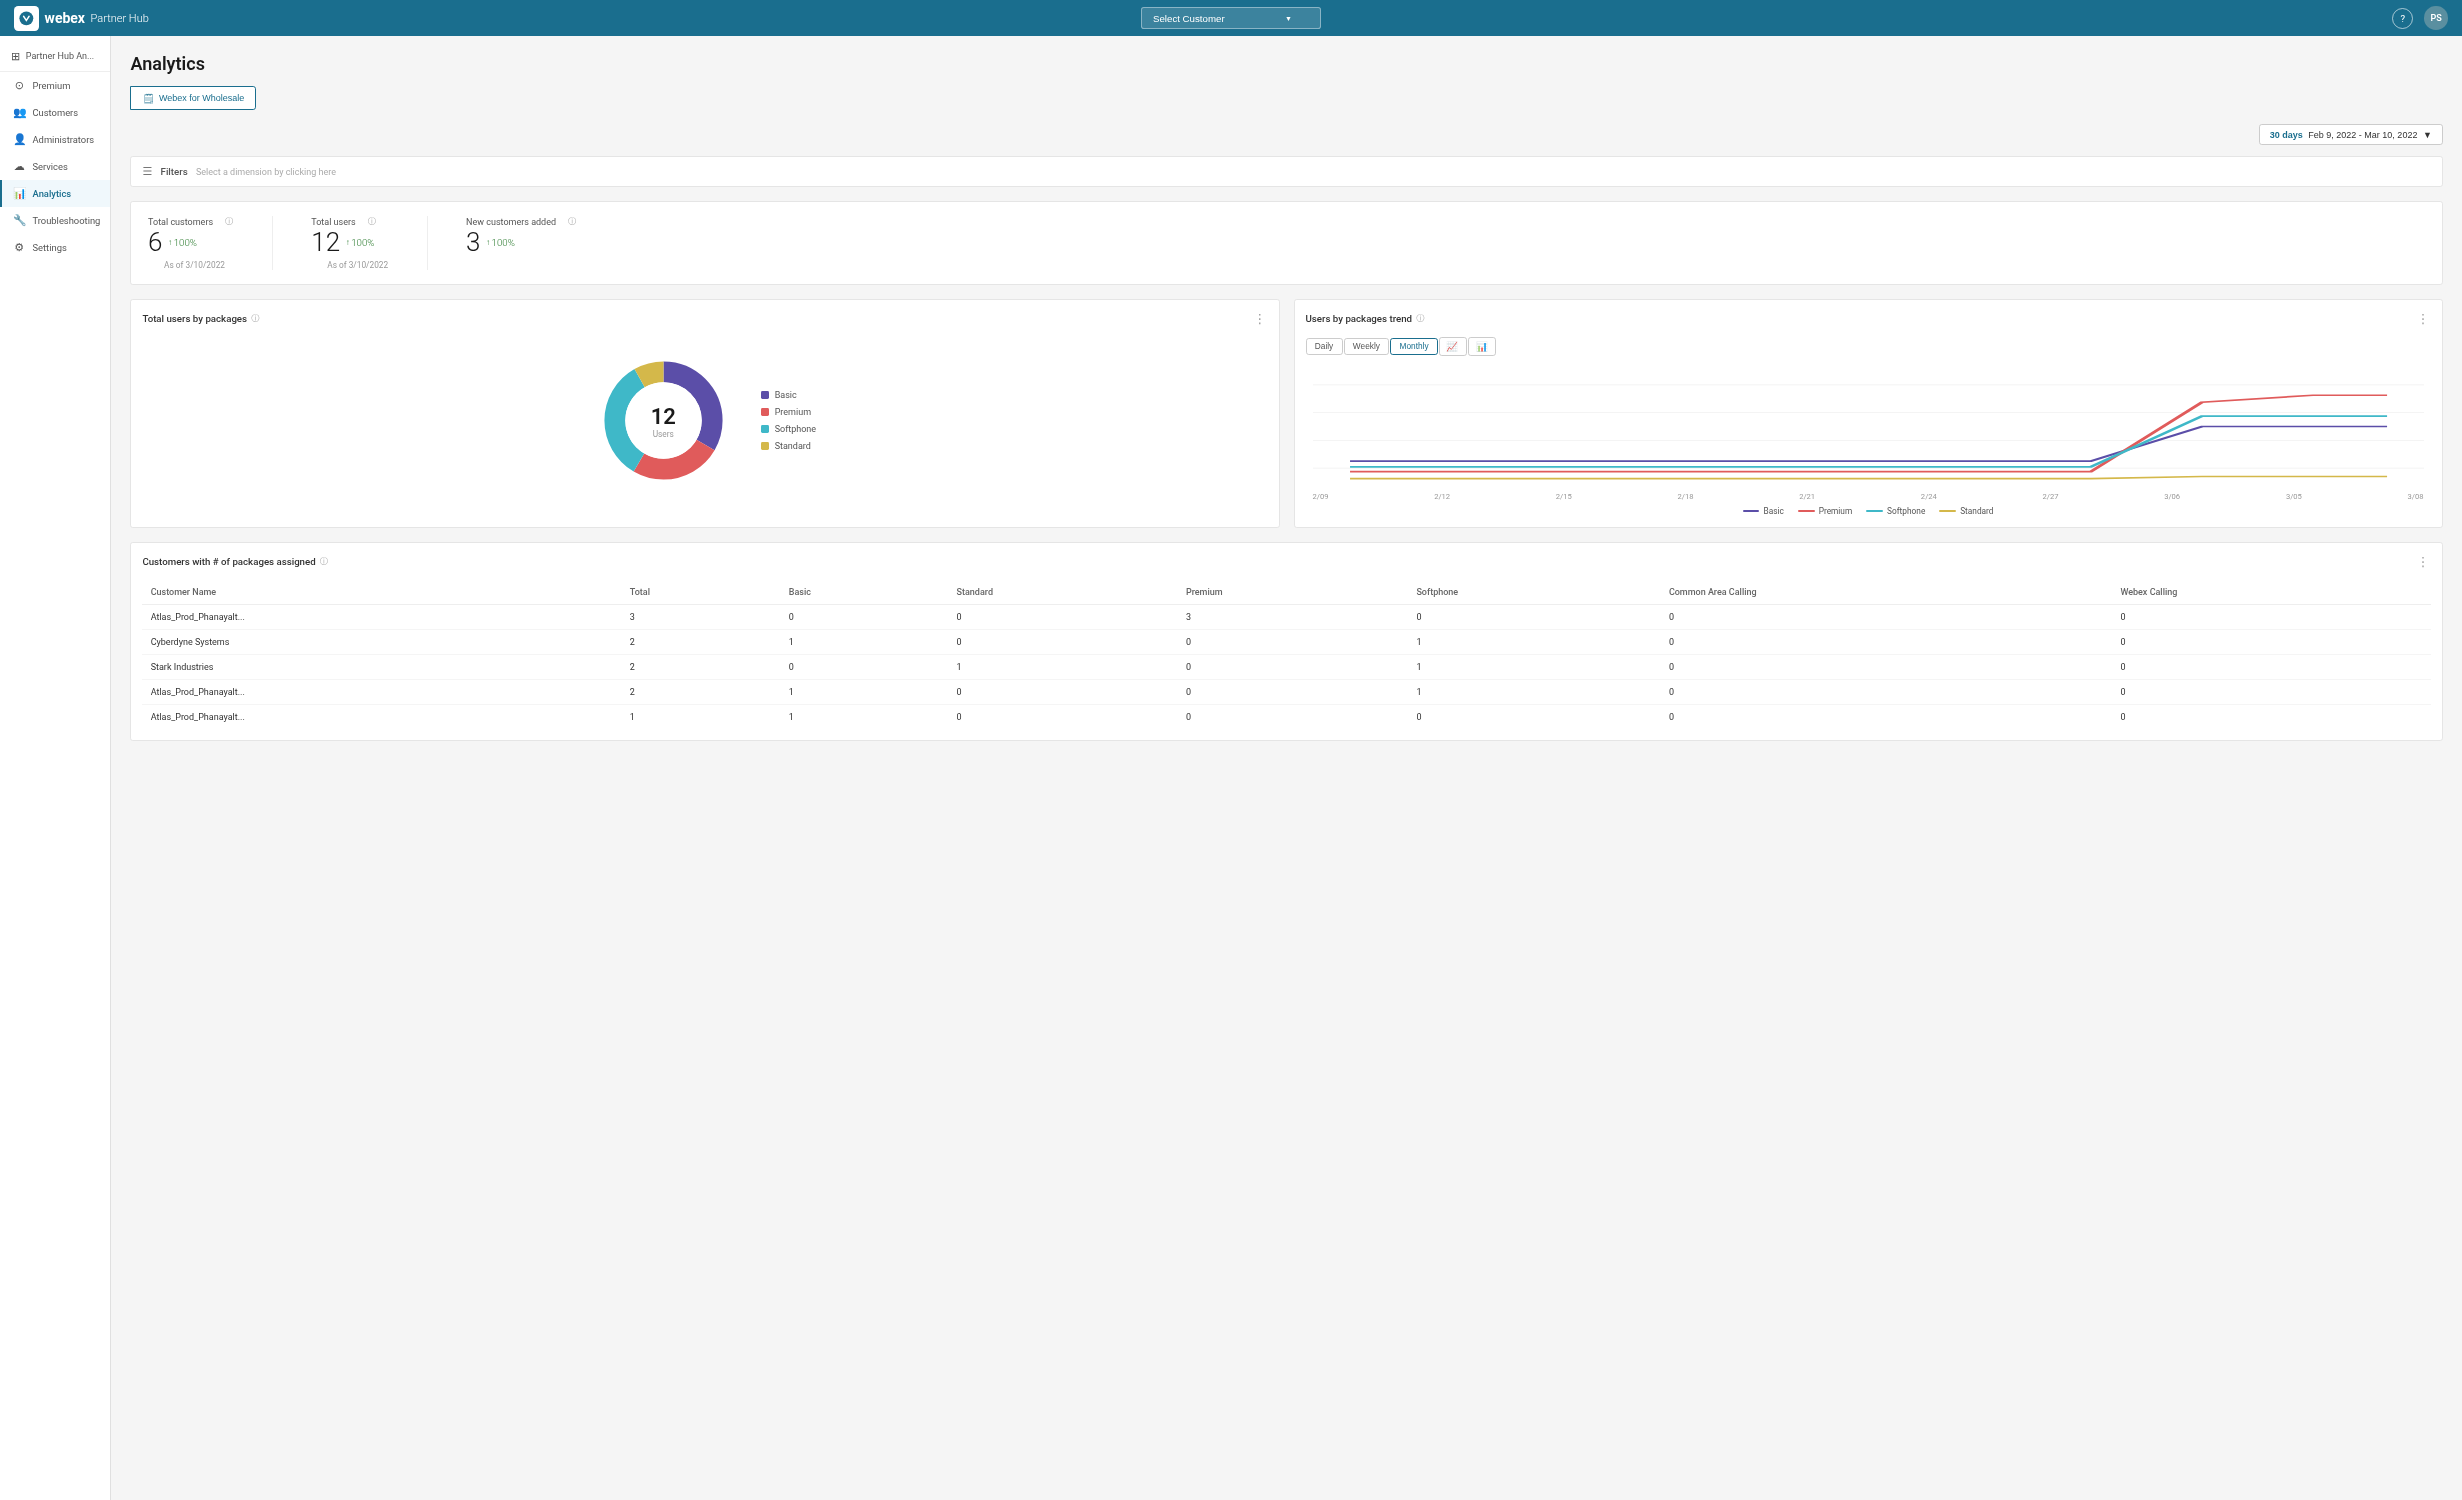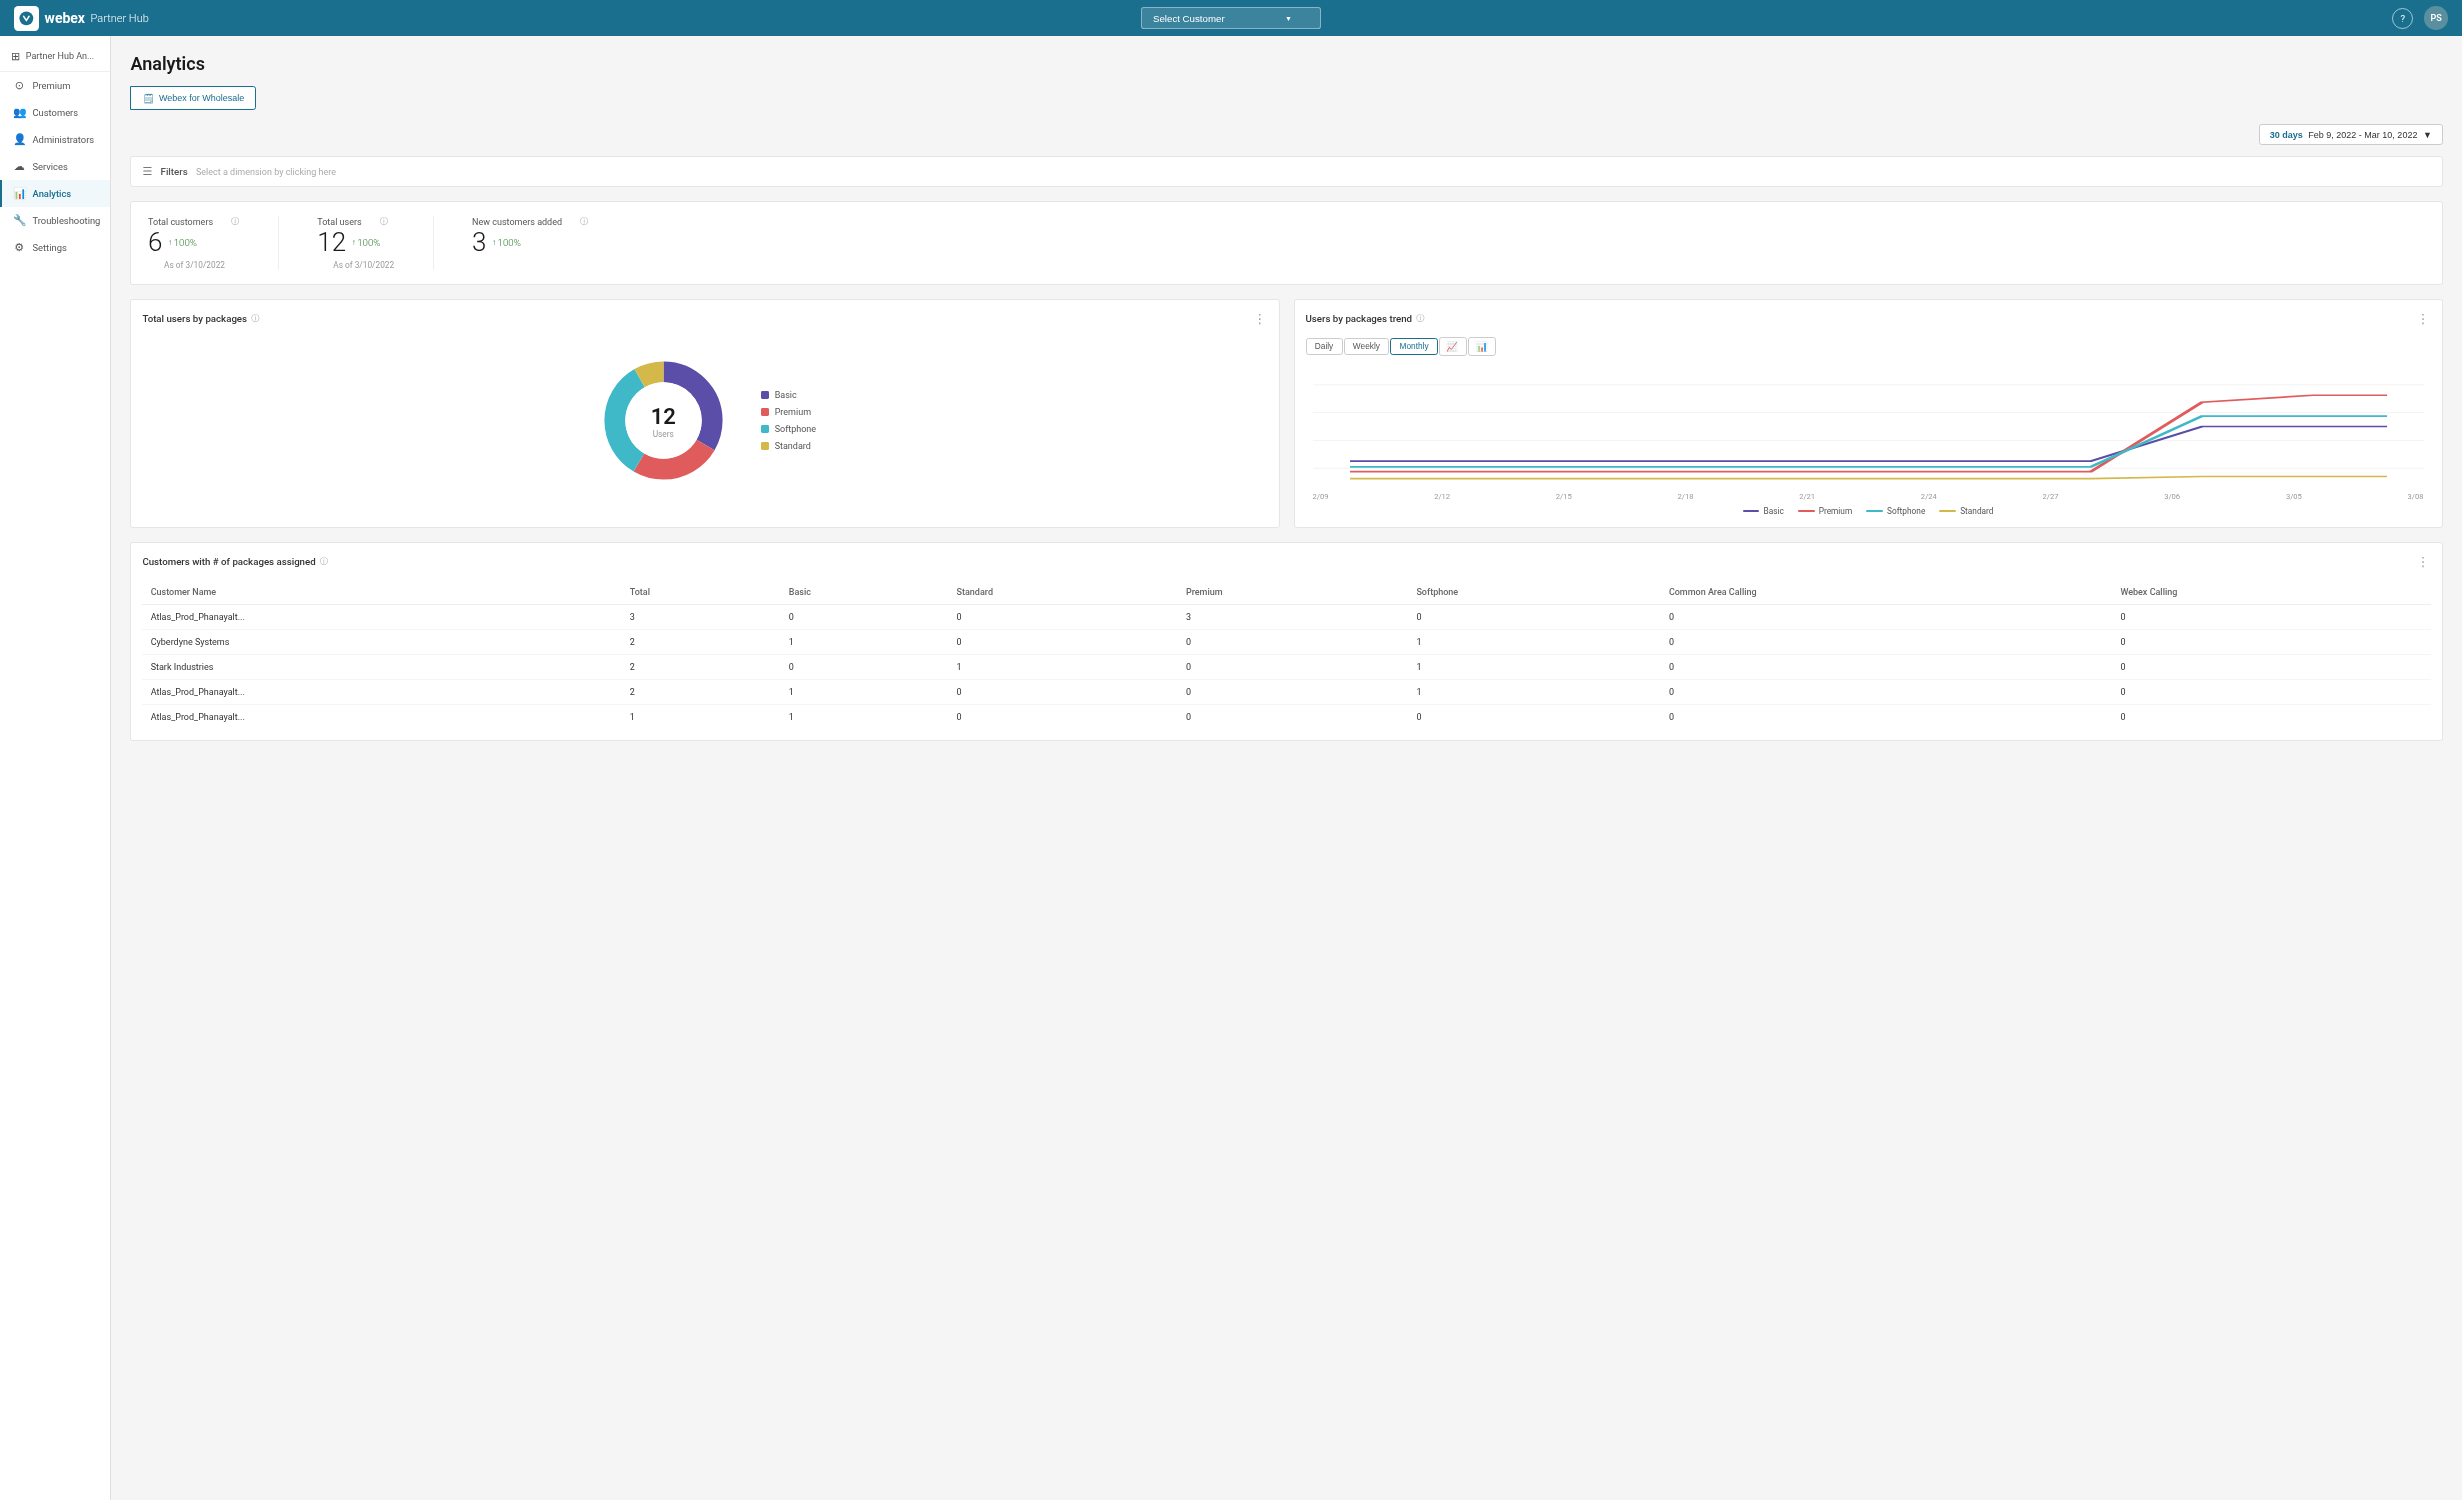--- a/index.html
+++ b/index.html
@@ -230,21 +230,21 @@
     .stats-row {
       background: white;
       border: 0.7px solid #e5e5e5;
       border-radius: 2.8px;
       padding: 14px 16.7px;
       display: flex;
       gap: 33px;
       margin-bottom: 14px;
     }
     .stat-item {}
-    .stat-label { font-size: 9px; color: #555; display: flex; align-items: center; gap: 18px; }
+    .stat-label { font-size: 9px; color: #555; display: flex; align-items: center; gap: 12px; }
     .stat-info { font-size: 8.3px; color: #aaa; cursor: help; }
     .stat-value { font-size: 26px; font-weight: 300; color: #1a1a1a; display: flex; align-items: center; gap: 5.6px; }
     .stat-change { font-size: 9.7px; color: #2e7d32; display: flex; align-items: center; gap: 1.4px; }
     .stat-change .arrow { font-size: 8.3px; }
     .stat-date { font-size: 8.3px; color: #999; margin-top: 2.8px; margin-left: 16px; }
     .stat-divider { width: 0.7px; background: #eee; margin: 0 5.6px; }
 
     
     .charts-row {
       display: flex;

